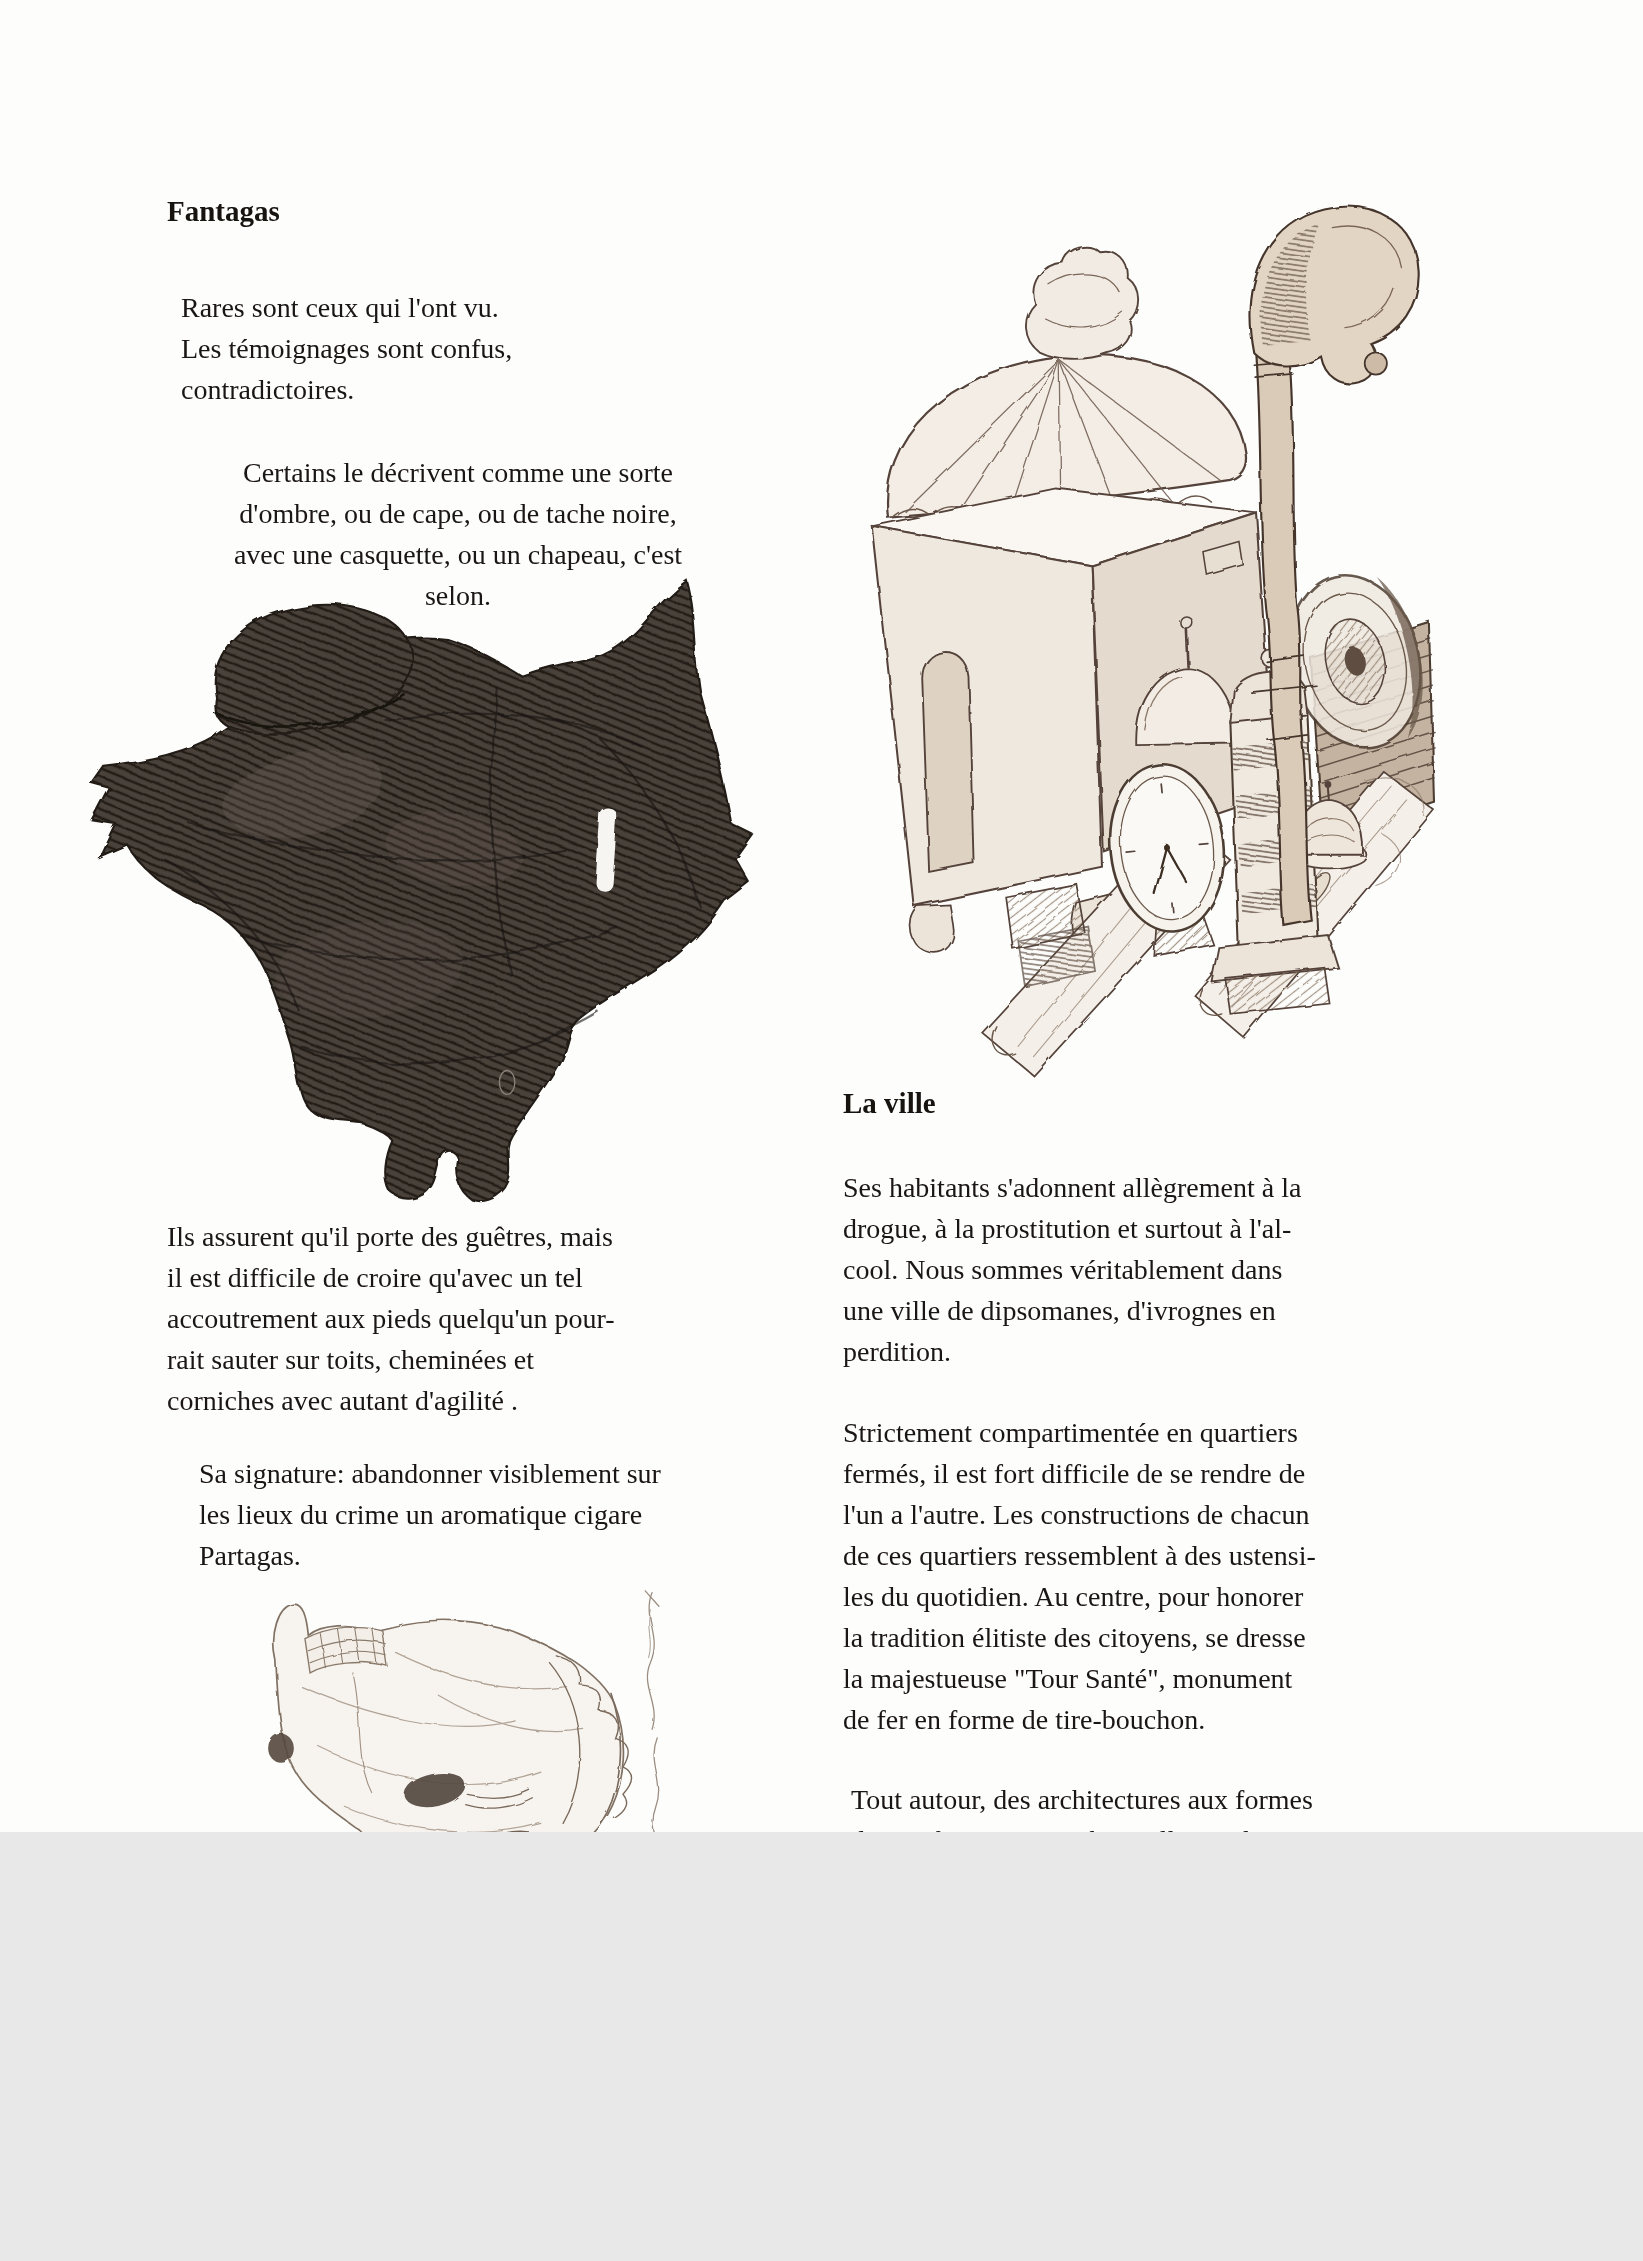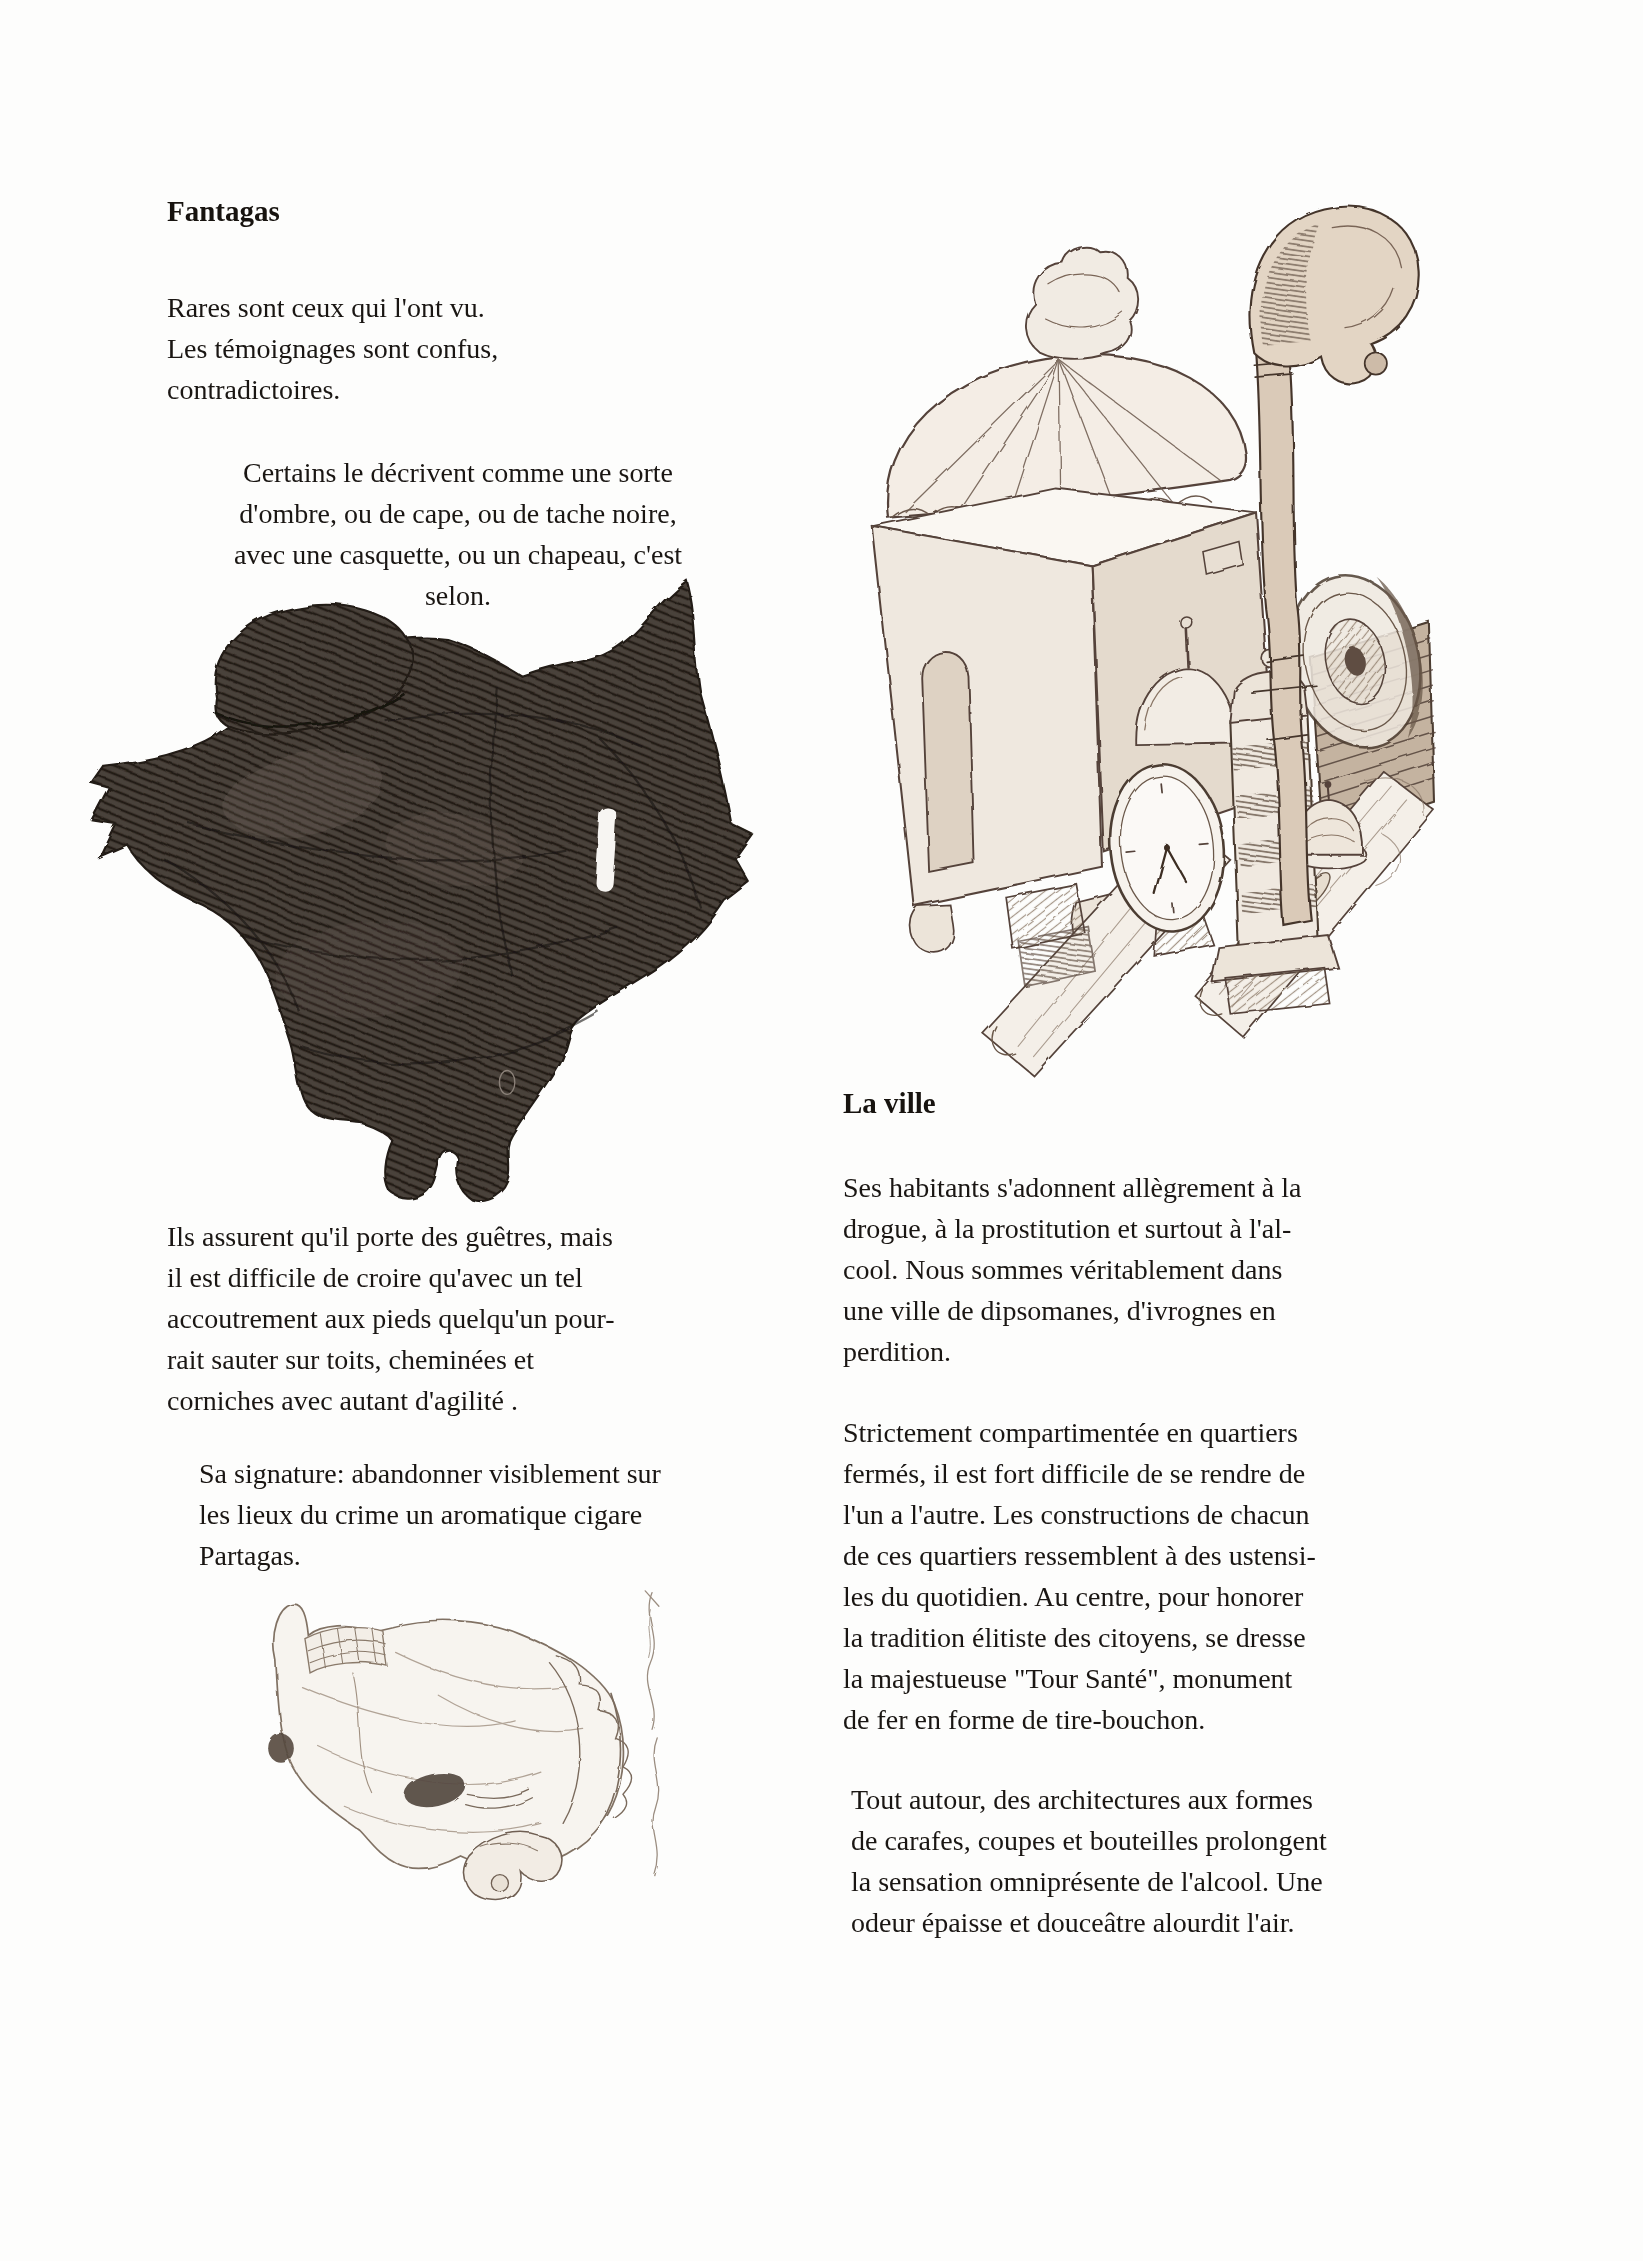--- a/index.html
+++ b/index.html
@@ -1,29 +1,29 @@
 <!DOCTYPE html>
 <html style="font-size:13.7px"><head>
 <meta charset="utf-8">
 <style>
   html,body{margin:0;padding:0;}
   body{background:#e8e8e8;font-family:"Liberation Serif","DejaVu Serif",serif;}
-  #page{position:relative;width:1644px;height:2261px;background:#fdfdfc;overflow:hidden;margin:0 auto;}
+  #page{position:relative;width:1644px;height:1832px;background:#fdfdfc;overflow:hidden;margin:0 auto;}
   .heading{position:absolute;font-weight:bold;font-size:29px;color:#17130f;white-space:pre-line;}
   .para{position:absolute;font-size:28px;line-height:41px;color:#1a1613;white-space:pre-line;width:582px;}
   .sketch{position:absolute;}
   svg{display:block;overflow:visible;}
 </style>
 </head>
 <body>
 
 <div id="page">
 
   <div class="heading" style="left:167px;top:195px;">Fantagas</div>
-  <div class="para" style="left:167px;top:287px;">Rares sont ceux qui l'ont vu.
+  <div class="para" style="left:181px;top:287px;">Rares sont ceux qui l'ont vu.
 Les témoignages sont confus,
 contradictoires.</div>
   <div class="para" style="left:167px;top:452px;text-align:center;">Certains le décrivent comme une sorte
 d'ombre, ou de cape, ou de tache noire,
 avec une casquette, ou un chapeau, c'est
 selon.</div>
   <div class="para" style="left:167px;top:1216px;">Ils assurent qu'il porte des guêtres, mais
 il est difficile de croire qu'avec un tel
 accoutrement aux pieds quelqu'un pour-
 rait sauter sur toits, cheminées et

